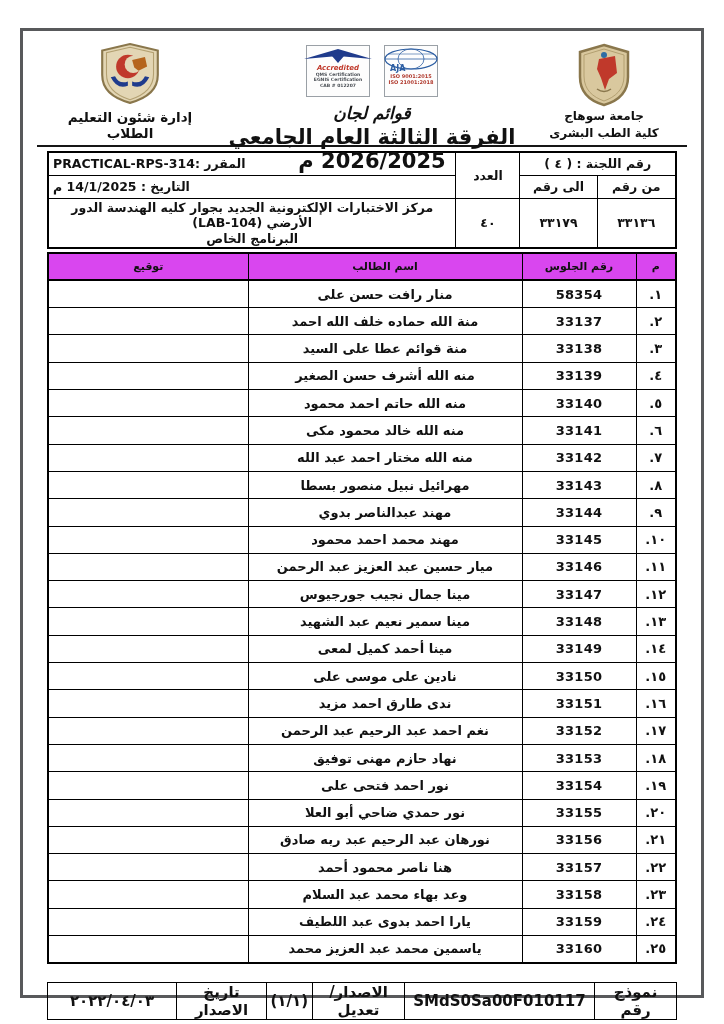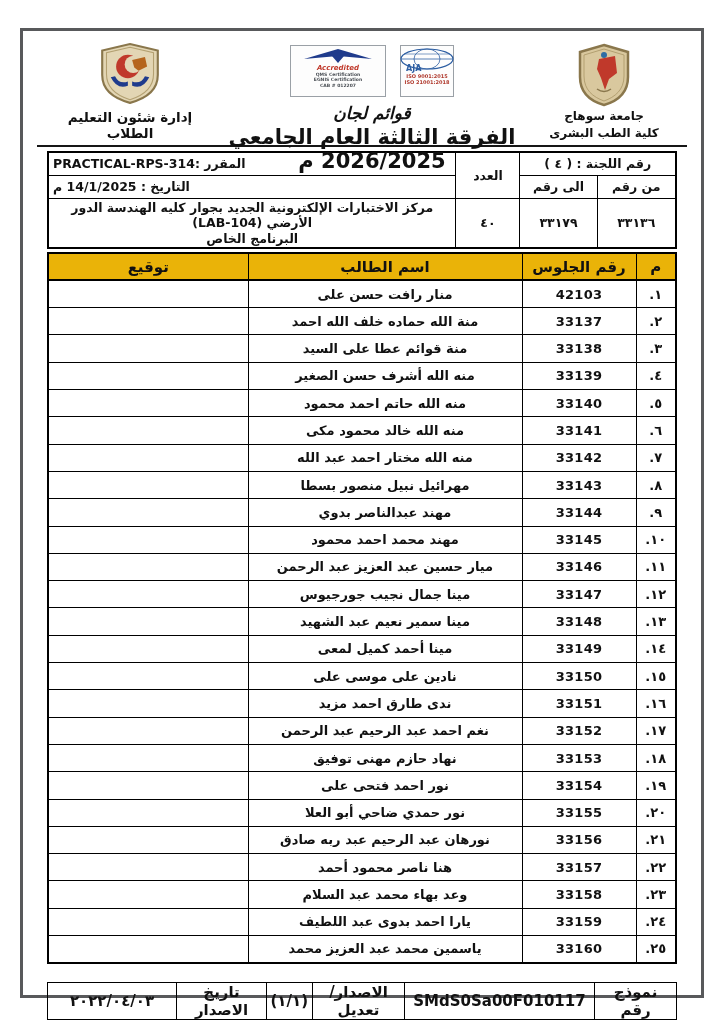--- a/index.html
+++ b/index.html
@@ -17,38 +17,38 @@
   
   .hdr { display:flex; justify-content:space-between; align-items:flex-start; height:104px; }
   .hdr-col { text-align:center; }
   .hdr-right { width:150px; padding-top:4px; }
   .hdr-center { flex:1; padding-top:6px; }
   .hdr-left { width:170px; padding-top:4px; }
   .uni-caption { font-size:12px; font-weight:700; line-height:1.25; margin-top:2px; }
   .dept-caption { font-size:13.5px; font-weight:700; margin-top:4px; }
   .cert-row { display:flex; justify-content:center; gap:14px; direction:ltr; height:52px; }
   .cert-box { border:1px solid #9aa0a6; background:#fdfdfd; display:flex; flex-direction:column; align-items:center; padding:1px 3px; }
-  .egac-box { width:96px; } .aja-box { width:54px; }
+  .egac-box { width:64px; } .aja-box { width:54px; }
   .cert-red { color:#c0392b; font-weight:700; font-size:7px; font-style:italic; line-height:1; direction:ltr; }
   .cert-tiny { color:#4a4f55; font-weight:700; font-size:4.5px; line-height:1.2; direction:ltr; text-align:center; }
   .aja-iso { color:#b03a2e; font-weight:700; font-size:5px; line-height:1.25; direction:ltr; }
   .doc-title { font-size:17px; font-weight:700; margin-top:6px;font-style:italic; }
   .doc-subtitle { font-size:21px; font-weight:700; margin-top:2px; }
   .hdr-rule { border:0; border-top:2.5px solid #161616; margin:2px -8px 4px -8px; }
   
   table { border-collapse:collapse; table-layout:fixed; width:630px; margin:0 auto; }
   td, th { border:1px solid #000; font-weight:700; text-align:center; vertical-align:middle; overflow:hidden; }
   .info-table { border:2.5px solid #000; }
   .info-table td { font-size:12.5px; padding:1px 4px; }
   .info-table .lbl-row td { height:23px; }
   .loc-cell { font-size:10.5px; line-height:1.25; height:31px; }
   .course-cell, .date-cell { text-align:left; }
   .main-table { border:2.5px solid #000; margin-top:3px; }
   .main-table thead td {
-    background:#eab308; font-size:15px; height:27px;
+    background:#d946ef; font-size:11px; height:27px;
     border-top:2.5px solid #000; border-bottom:2.5px solid #000;
   }
   .main-table tbody td { height:27.3px; font-size:13px; }
   .c-no { font-size:12.5px; }
   .c-seat { direction:ltr; font-size:13.5px; letter-spacing:.3px; }
   
   .foot-table { margin-top:18px; border:1.5px solid #000; }
   .foot-table td { font-size:15px; height:28px; padding:0 4px; }
   .ltr { direction:ltr; }
   
@@ -158,21 +158,21 @@
       <tr>
         <td>م</td>
         <td>رقم الجلوس</td>
         <td>اسم الطالب</td>
         <td>توقيع</td>
       </tr>
     </thead>
     <tbody>
         <tr>
           <td class="c-no">١.</td>
-          <td class="c-seat">42103</td>
+          <td class="c-seat">58354</td>
           <td class="c-name">منار رافت حسن على</td>
           <td class="c-sig"></td>
         </tr>
         <tr>
           <td class="c-no">٢.</td>
           <td class="c-seat">33137</td>
           <td class="c-name">منة الله حماده خلف الله احمد</td>
           <td class="c-sig"></td>
         </tr>
         <tr>

